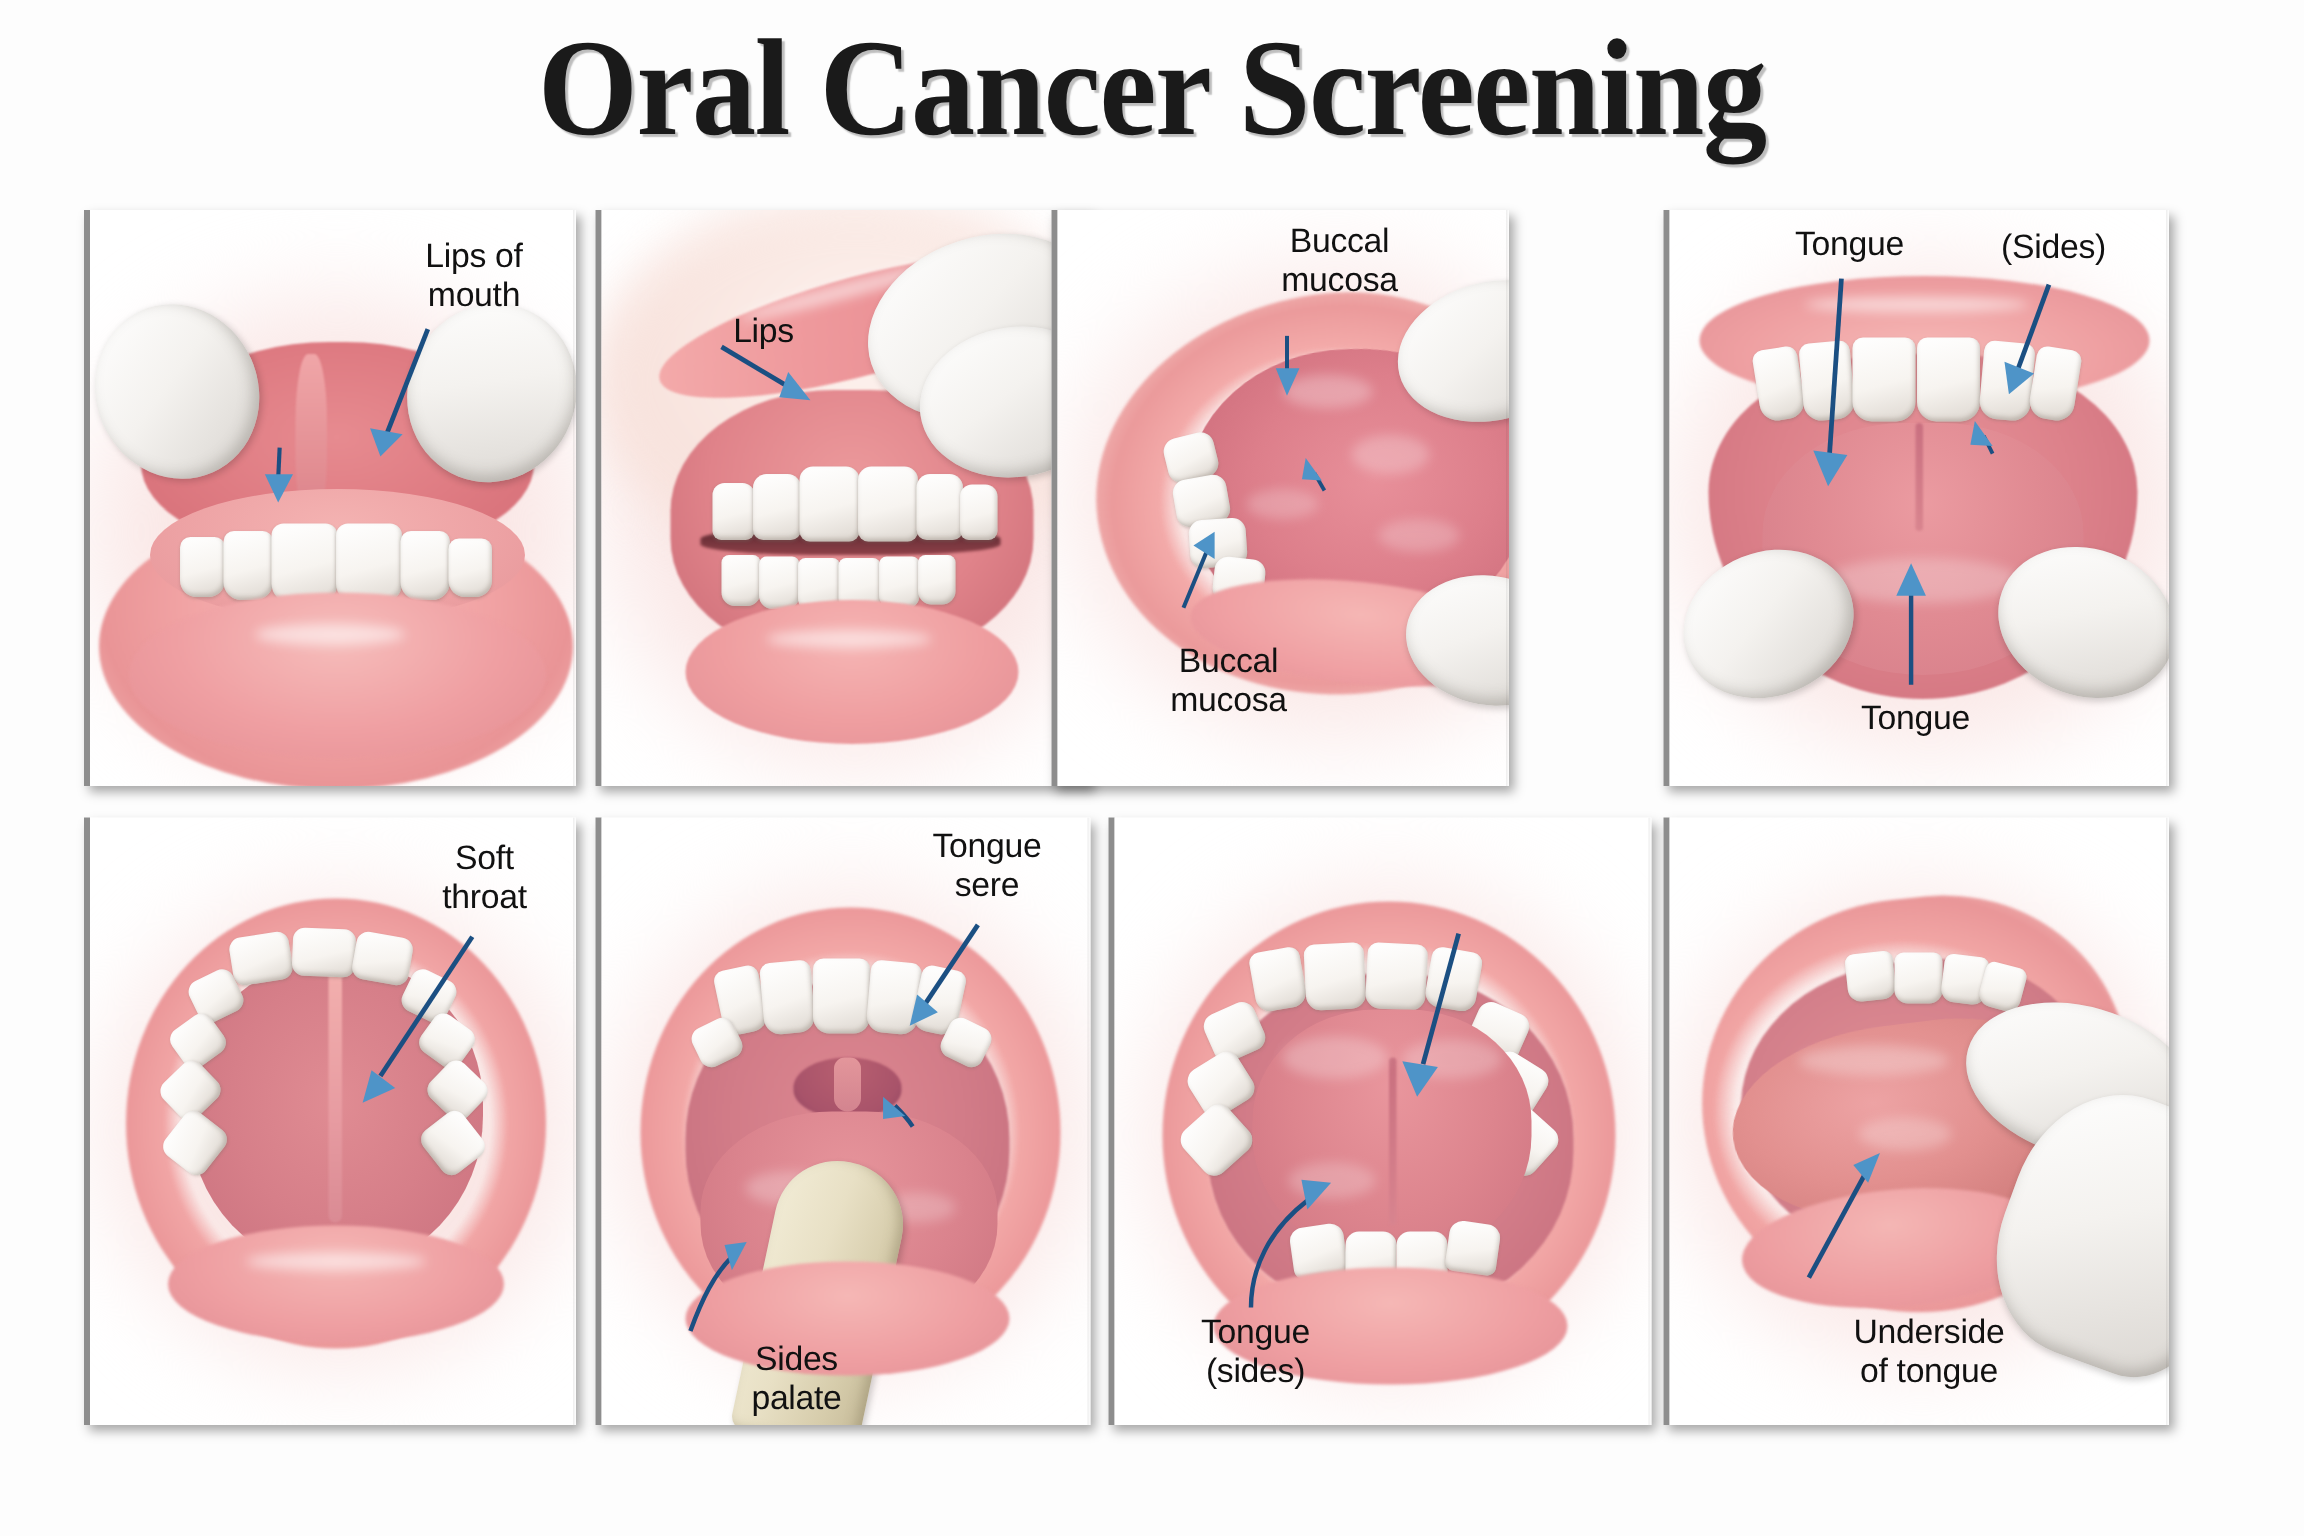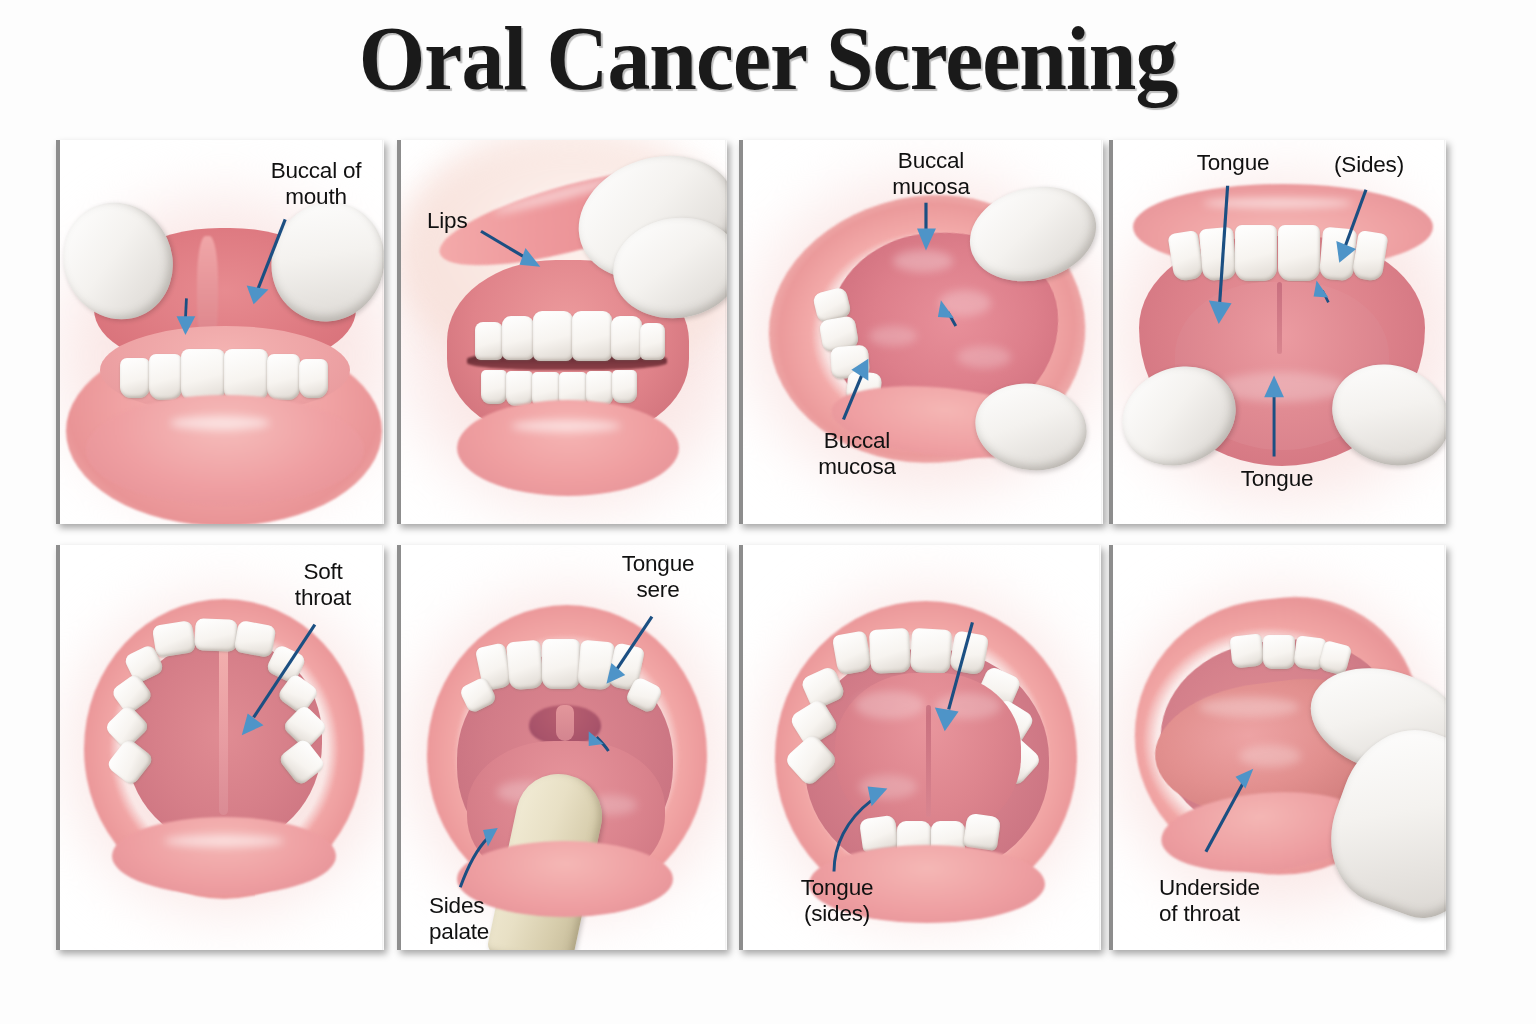--- a/index.html
+++ b/index.html
@@ -46,42 +46,42 @@
   
   .panel::after{
     content:""; position:absolute; right:0; top:0; bottom:0; width:2px;
     background:linear-gradient(to right, rgba(0,0,0,.07), rgba(0,0,0,0));
     pointer-events:none;
   }
 
   
   .r1 .p1 { left:0;    width:328px; height:384px; }
   .r1 .p2 { left:341px; width:330px; height:384px; }
-  .r1 .p3 { left:683px; width:364px; height:384px;padding-left:28px; }
+  .r1 .p3 { left:645px; width:305px; height:384px;padding-left:28px; }
   .r1 .p4 { left:1053px; width:337px; height:384px; }
 
   
   .r2 .p5 { left:0;    width:328px; height:405px; }
   .r2 .p6 { left:341px; width:330px; height:405px; }
   .r2 .p7 { left:683px; width:362px; height:405px; }
   .r2 .p8 { left:1053px; width:337px; height:405px; }
 
   
   .lbl {
     position:absolute;
     color:#111111;
     font-size:22.5px;
     line-height:26px;
     font-weight:400;
     letter-spacing:-.2px;
     white-space:pre-line;
     z-index:8;
   }
   .lbl.c { text-align:center; }
-  .lbl.l { text-align:left; }
+  .lbl.l { text-align:center;margin-left:32px; }
 
   svg.ann { position:absolute; inset:0; width:100%; height:100%; z-index:6; pointer-events:none; overflow:visible; }
 
   
   .bg-soft { position:absolute; inset:0; background:#ffffff; }
   .halo {
     position:absolute;
     border-radius:50%;
     filter:blur(26px);
     background:radial-gradient(ellipse at 50% 50%, #f6d9d6 0%, #fbeceb 55%, rgba(255,255,255,0) 78%);
@@ -142,21 +142,21 @@
           <div class="glove" style="left:212px;top:62px;width:112px;height:120px;transform:rotate(22deg);"></div>
         </div>
 
         <svg class="ann" viewBox="0 0 328 384">
           <line x1="228" y1="78" x2="199" y2="152" stroke="#1b4f82" stroke-width="3.2"></line>
           <polygon points="196,164 189,145 211,149" fill="#4e94c8"></polygon>
           <line x1="128" y1="158" x2="127" y2="179" stroke="#1b4f82" stroke-width="2.8"></line>
           <polygon points="127,195 118,176 137,176" fill="#4e94c8"></polygon>
         </svg>
 
-        <div class="lbl c" style="left:186px;top:18px;width:140px;">Buccal of
+        <div class="lbl c" style="left:186px;top:18px;width:140px;">Lips of
 mouth</div>
       </div>
 
       <div class="panel p2">
         <div class="illus">
           <div class="bg-soft"></div>
           <div class="halo" style="left:-16px;top:10px;width:370px;height:380px;"></div>
 
           <div class="skin" style="left:-6px;top:-10px;width:350px;height:250px;
                background:radial-gradient(ellipse at 55% 40%,#fdf3ef 0%,#f8e3dd 60%,#f6e2dd 100%);"></div>
@@ -484,17 +484,17 @@
           <div class="glove" style="left:196px;top:126px;width:156px;height:100px;transform:rotate(16deg);"></div>
           <div class="glove" style="left:224px;top:186px;width:150px;height:180px;transform:rotate(20deg);border-radius:44% 40% 30% 42%;"></div>
         </div>
 
         <svg class="ann" viewBox="0 0 337 405">
           <line x1="94" y1="308" x2="132" y2="238" stroke="#1b4f82" stroke-width="3.2"></line>
           <polygon points="142,224 134,244 124,232" fill="#4e94c8"></polygon>
         </svg>
 
         <div class="lbl l" style="left:46px;top:330px;width:190px;">Underside
-of throat</div>
+of tongue</div>
       </div>
     </div>
   </div>
 </div>
 
 </body></html>

